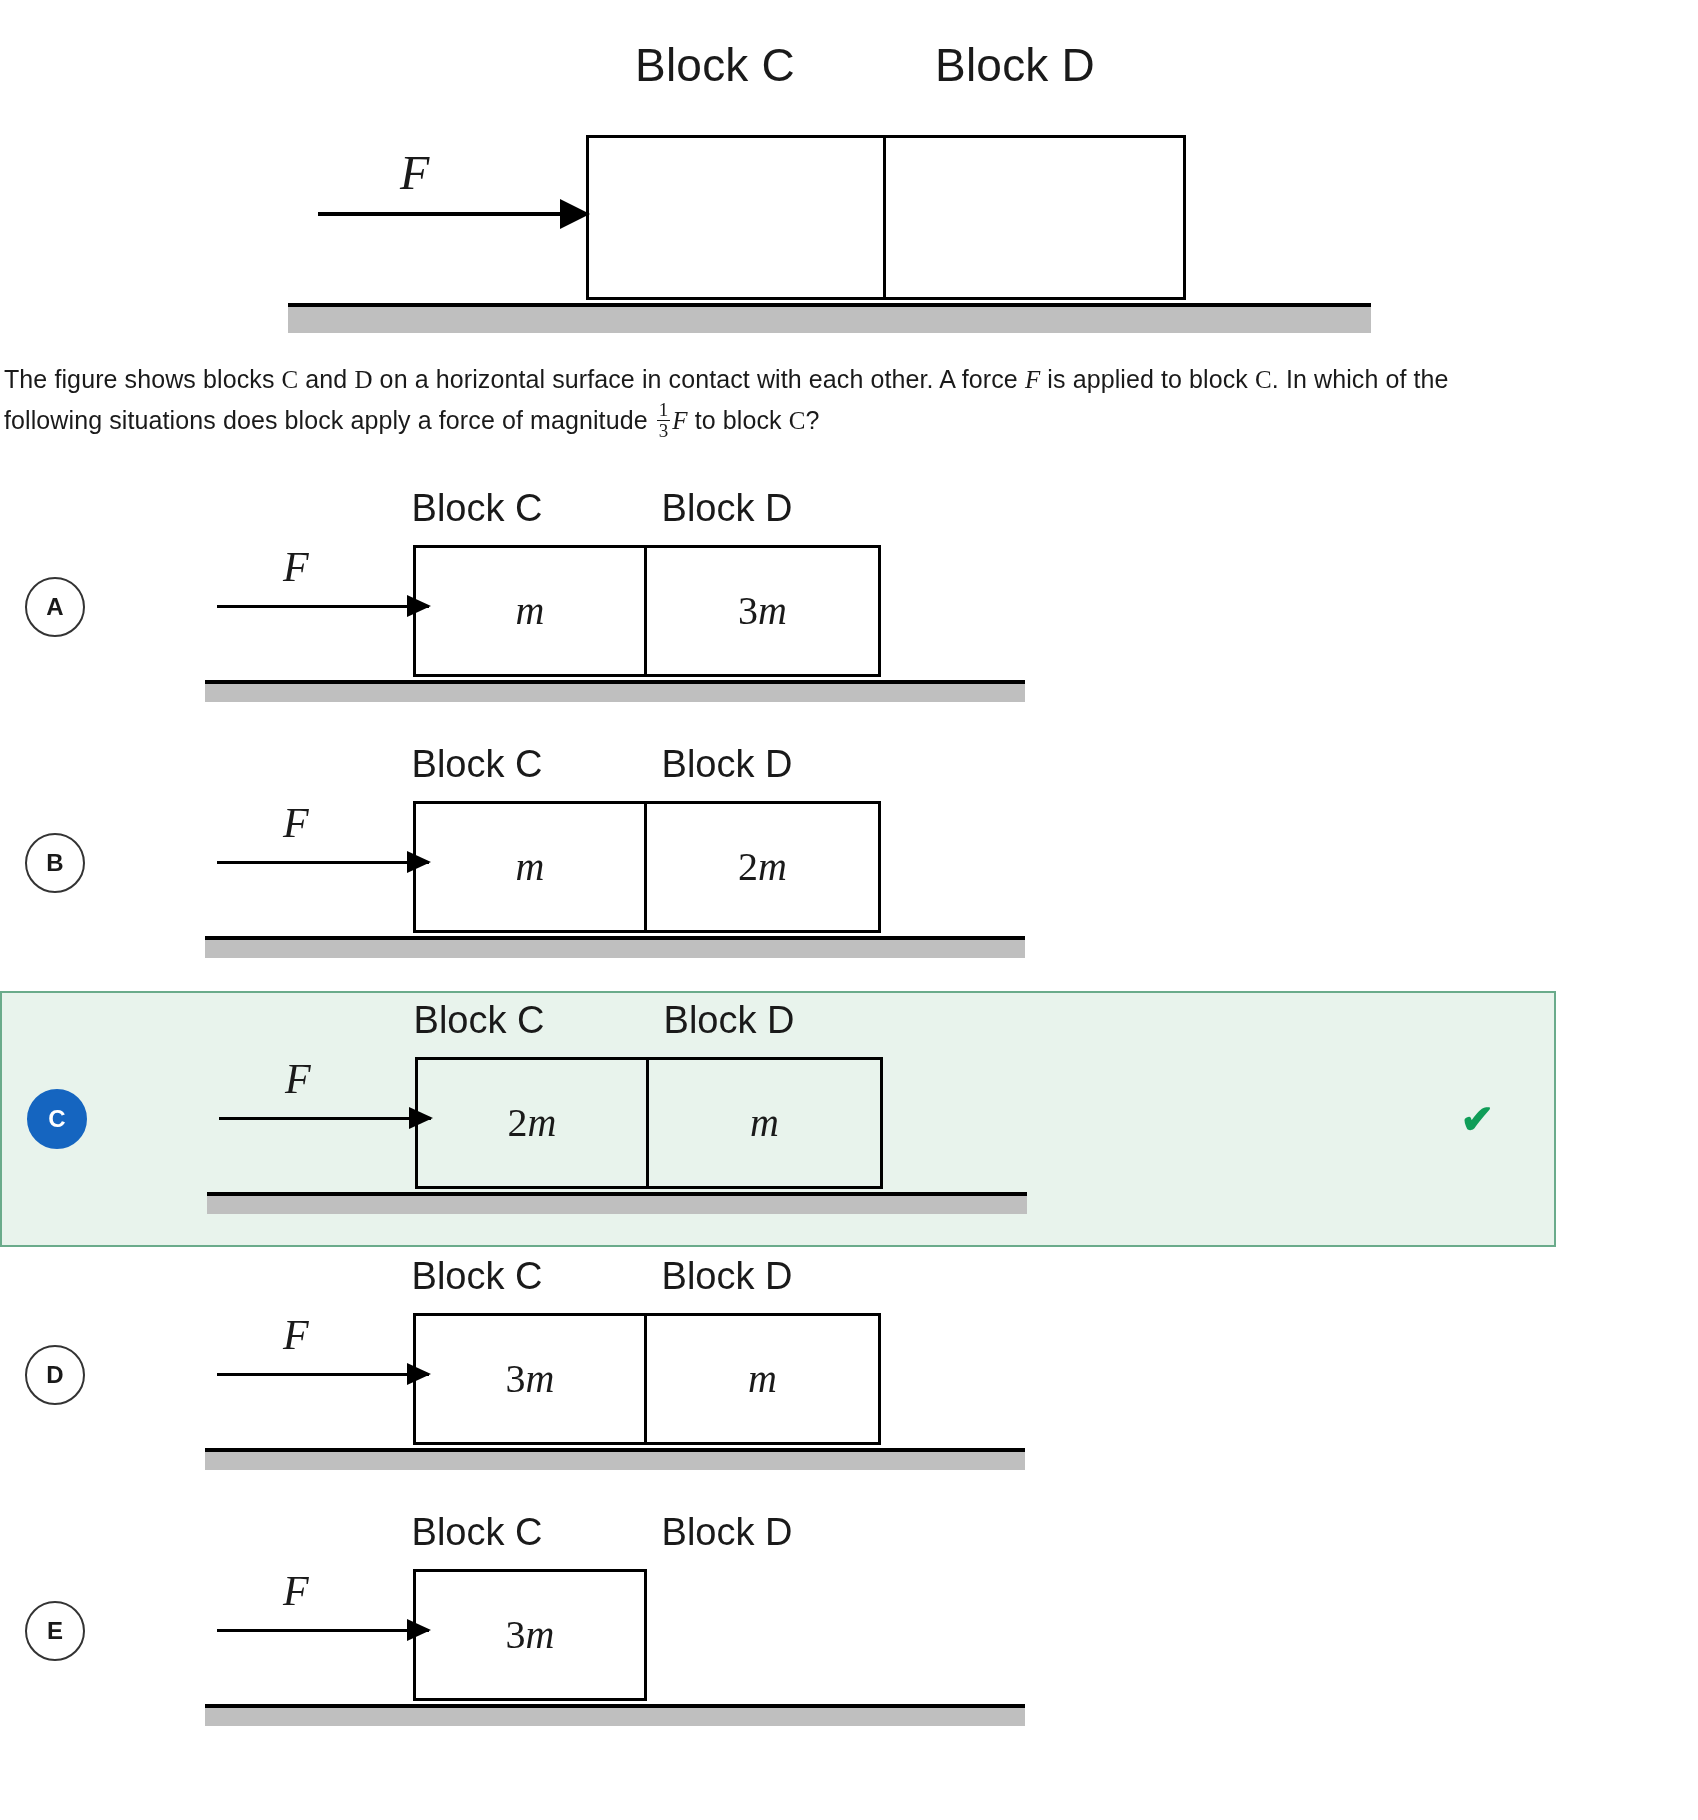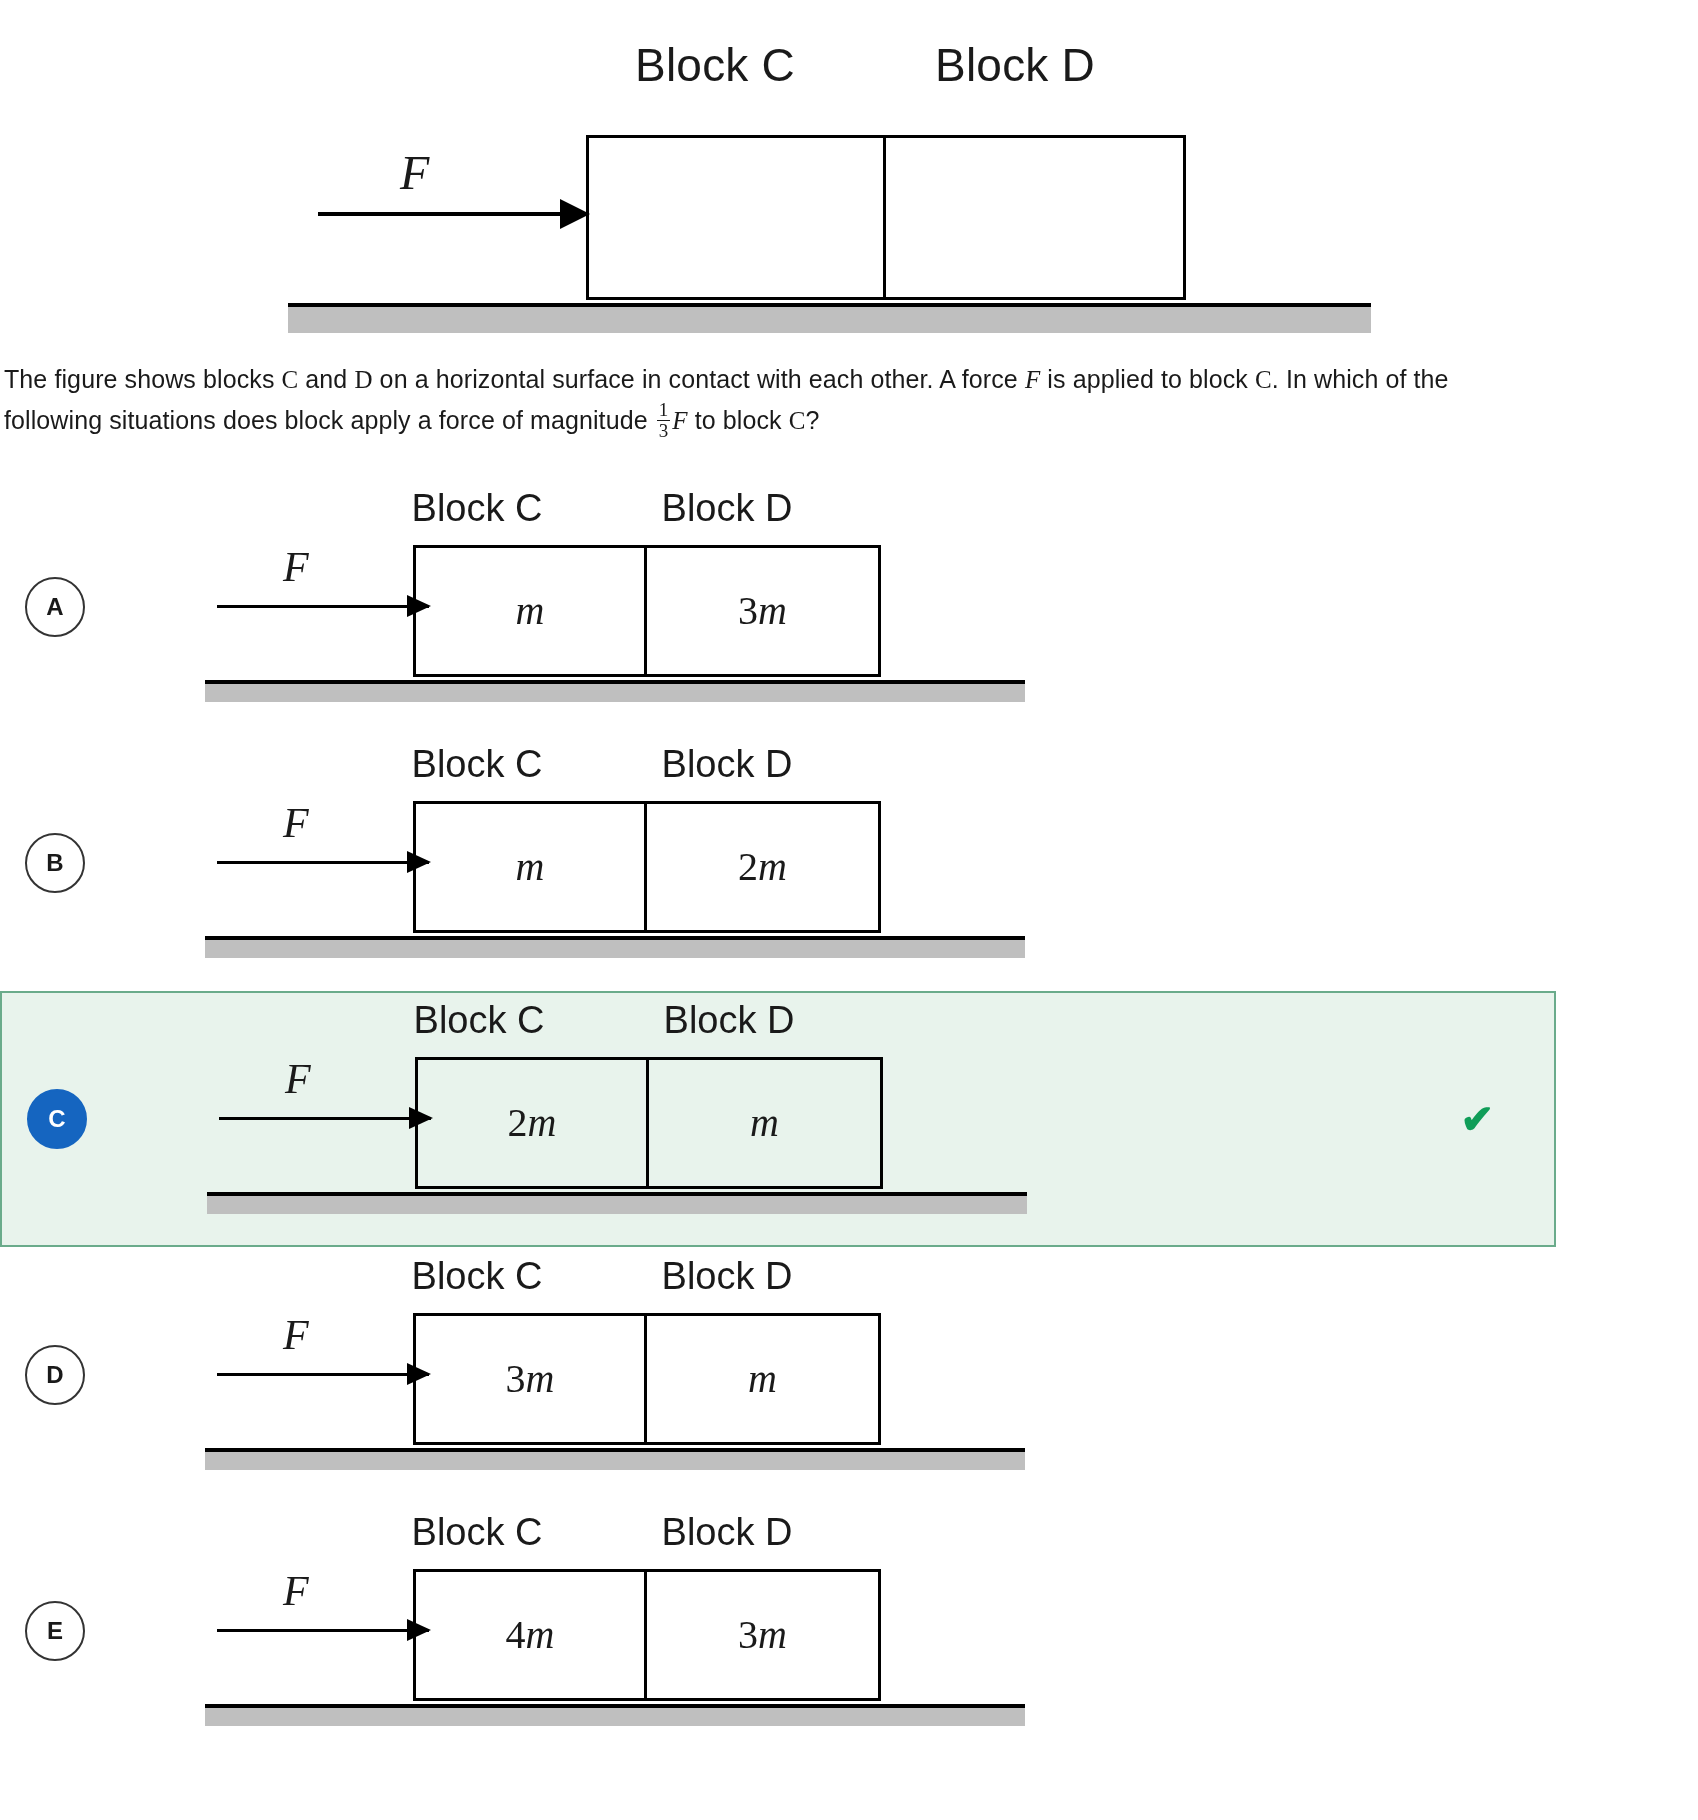--- a/index.html
+++ b/index.html
@@ -338,23 +338,20 @@
 
     <div class="choice">
       <div class="bullet">E</div>
       <div class="figure">
         <div class="fig-labels">
           <div class="fig-label">Block C</div>
           <div class="fig-label second">Block D</div>
         </div>
         <div class="fig-blocks">
           <div class="fig-block">
-              <span class="mass"><span class="coef">4</span><span>m</span></span>
-            </div>
-          <div class="fig-block">
               <span class="mass"><span class="coef">3</span><span>m</span></span>
             </div>
         </div>
         <div class="fig-ground"></div>
         <div class="fig-arrow"></div>
         <div class="fig-F">F</div>
       </div>
     </div>
 
   </div>

